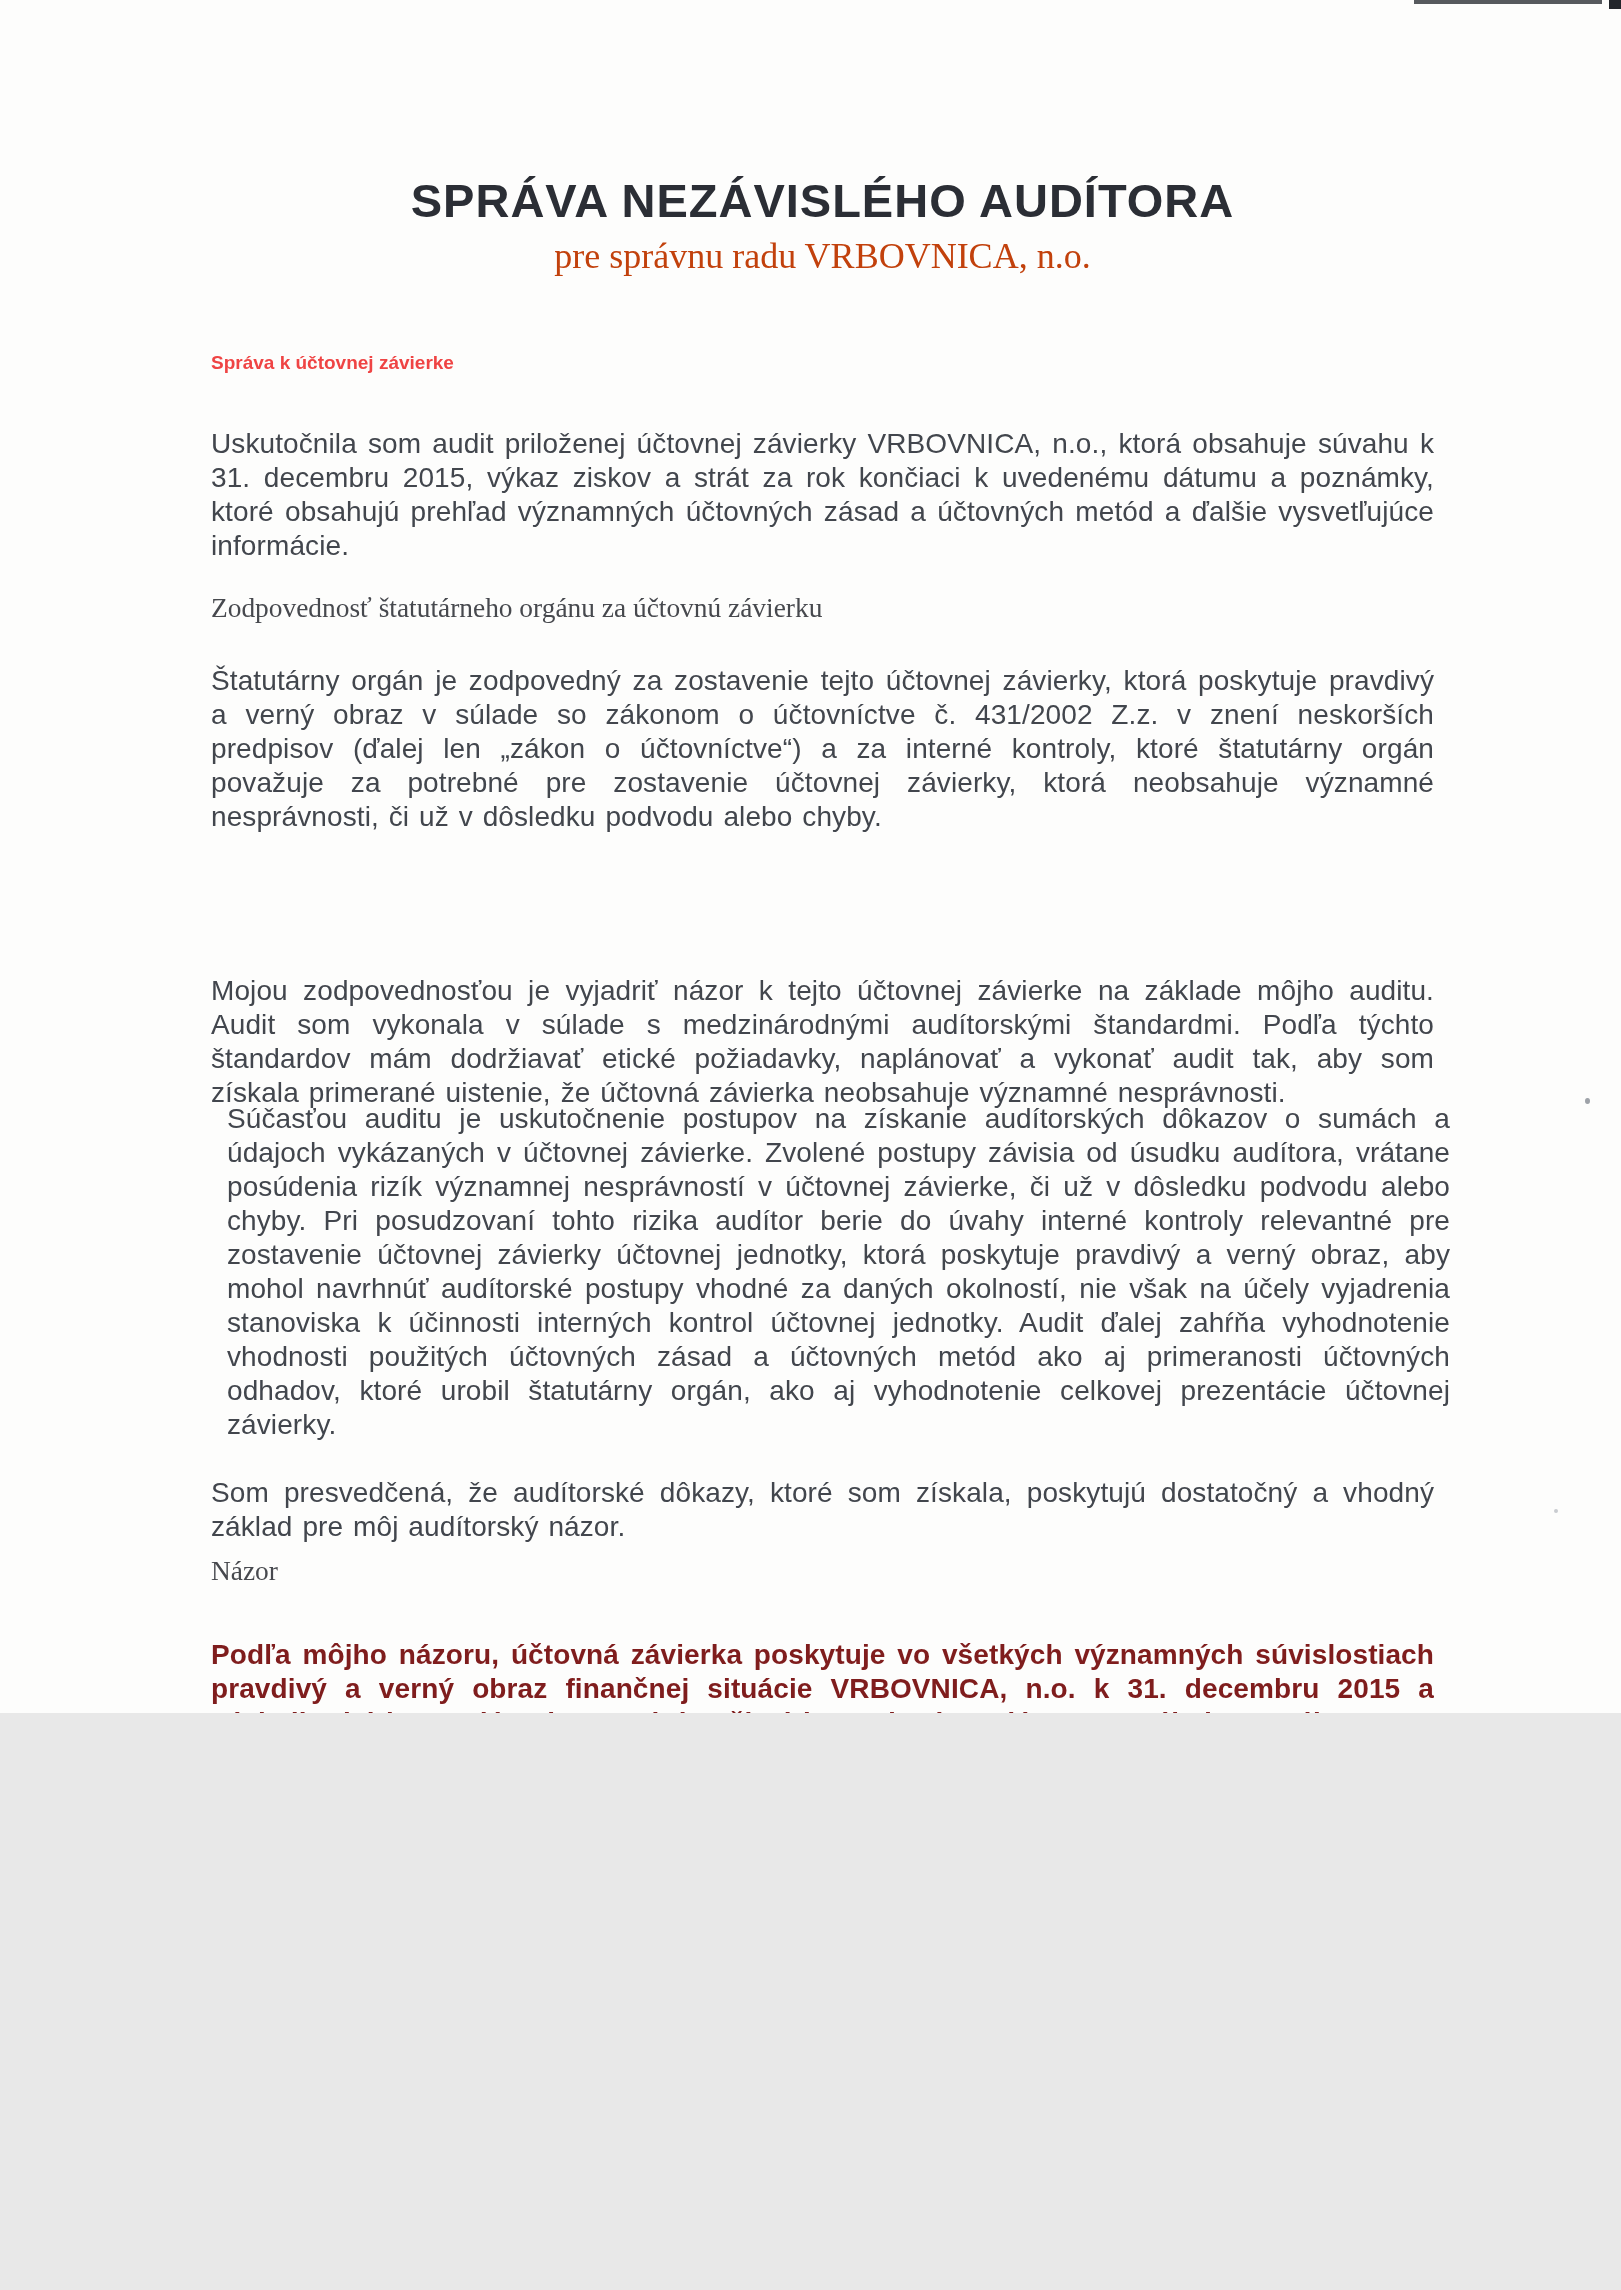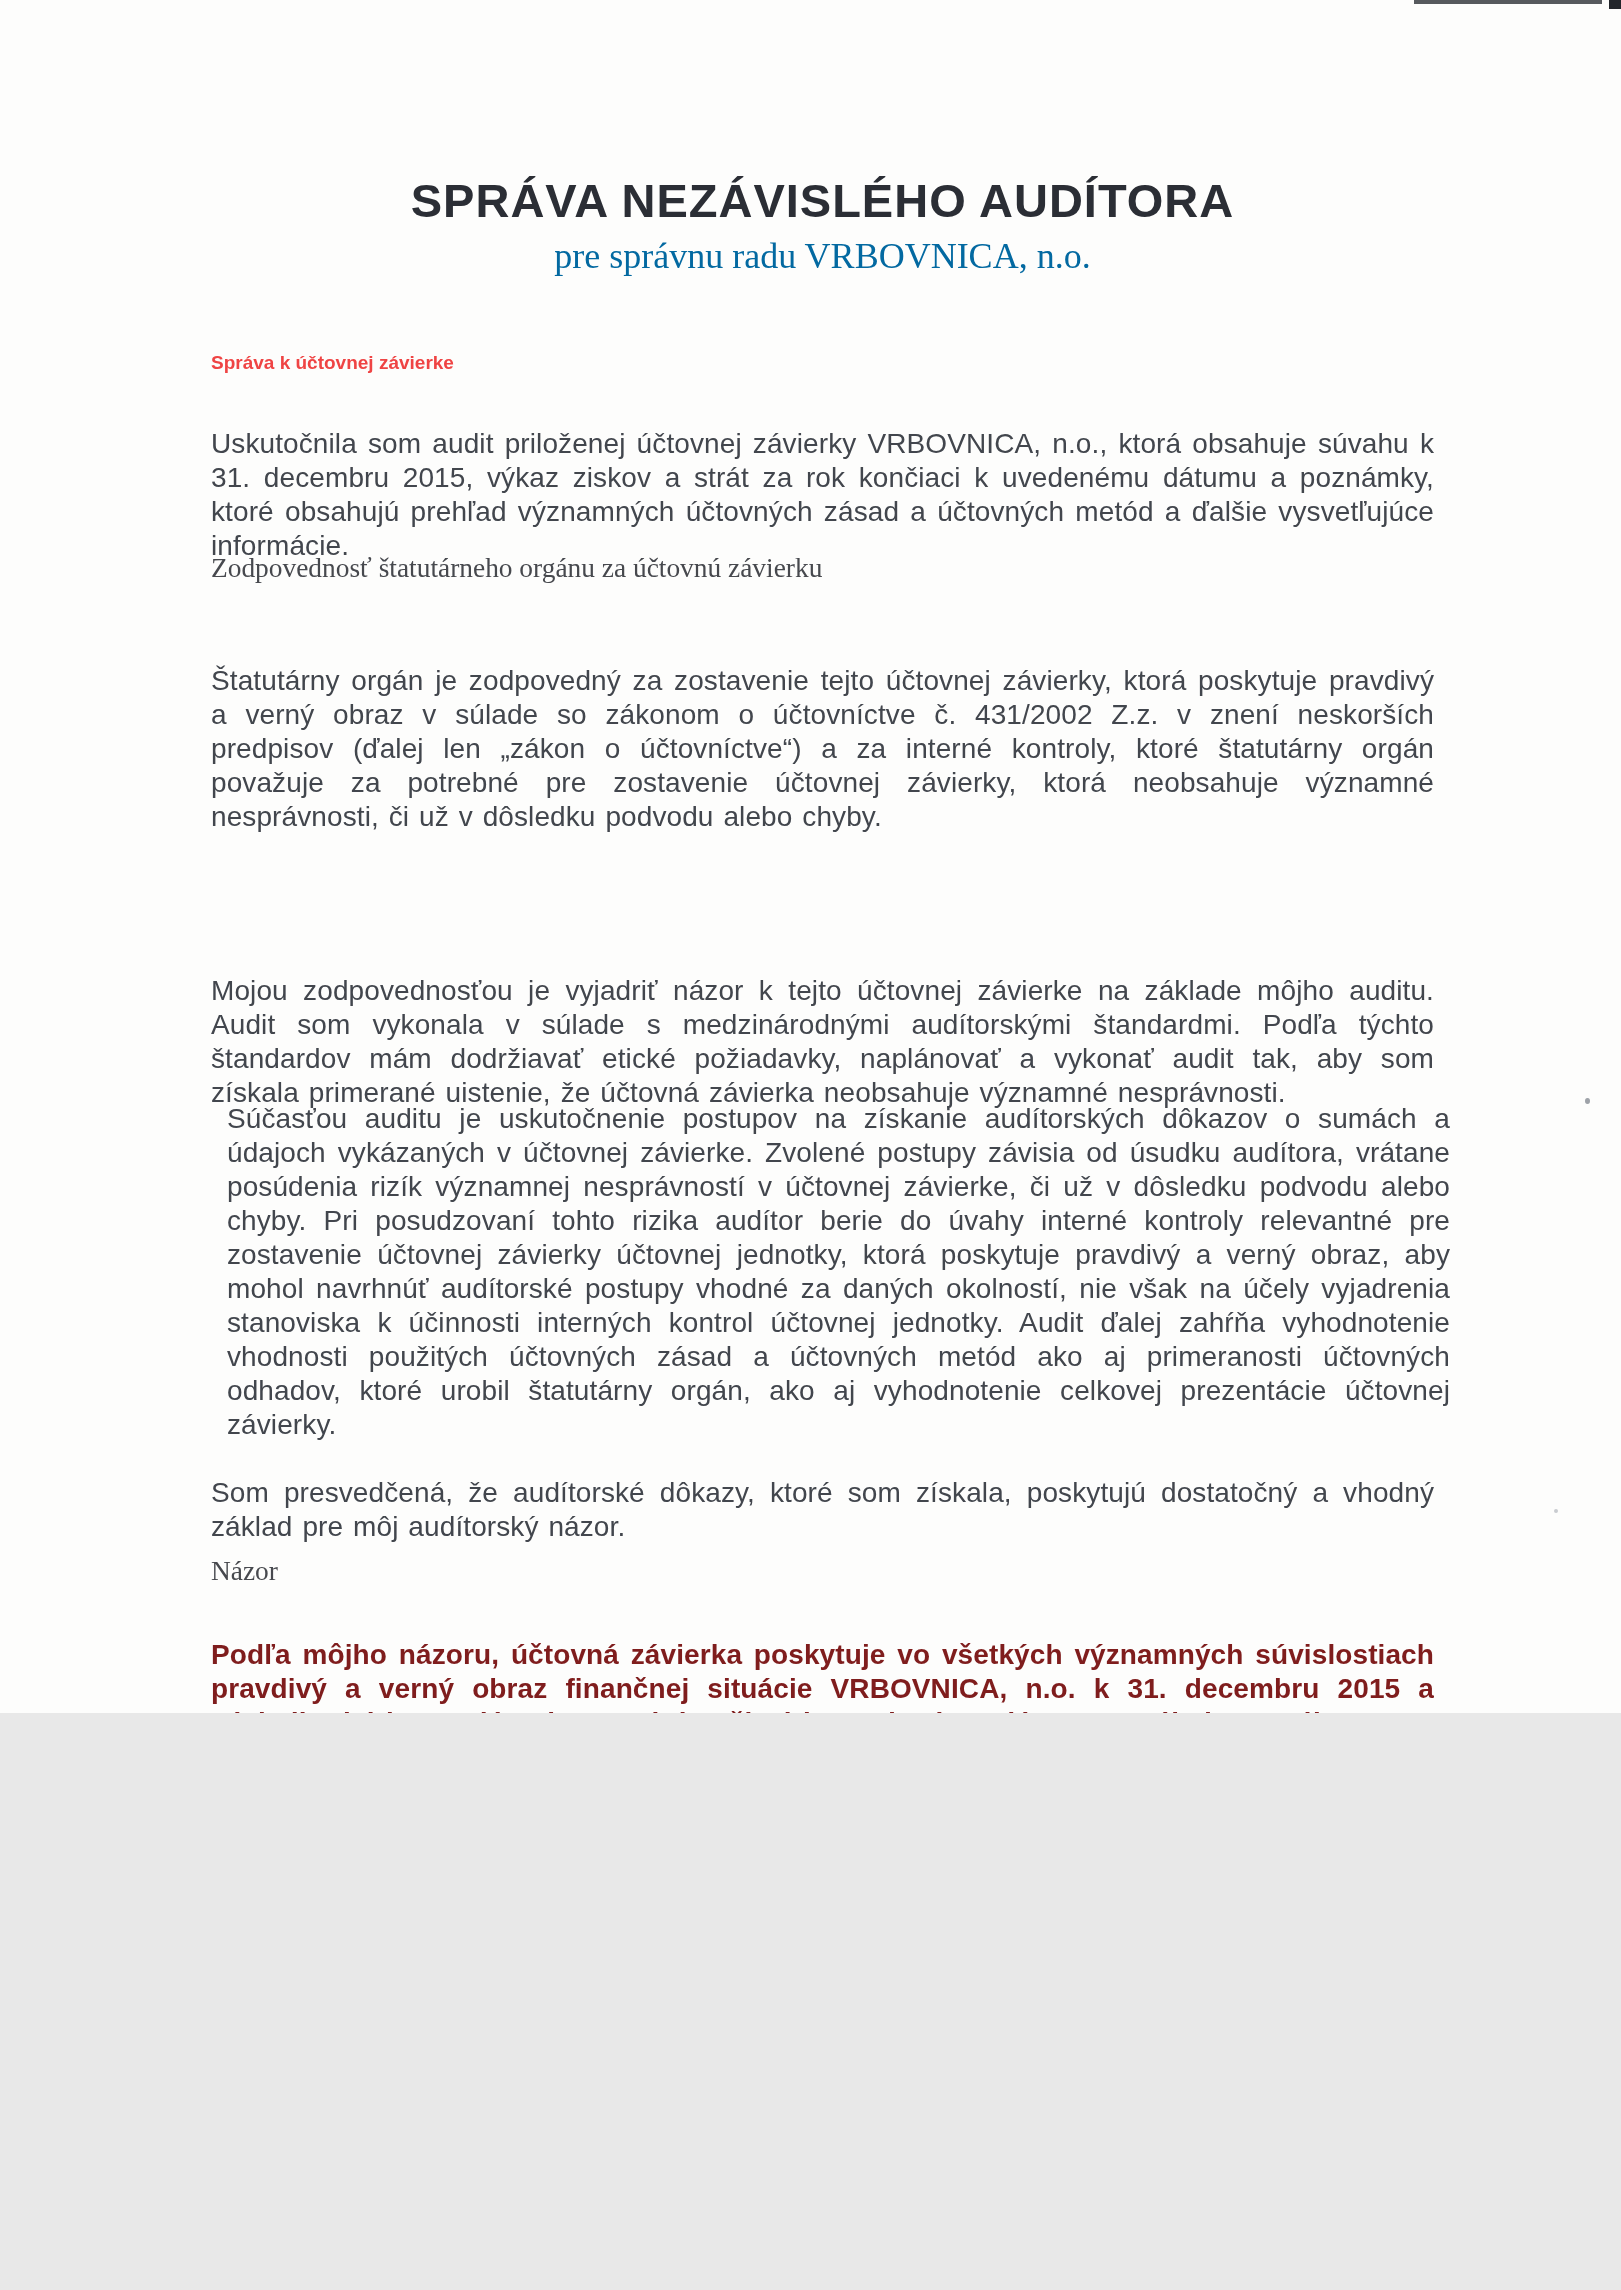--- a/index.html
+++ b/index.html
@@ -16,41 +16,41 @@
   .col { left: 211px; width: 1223px; }
 
   .title {
     top: 173px; text-align: center;
     font-size: 47px; font-weight: 700; letter-spacing: 1px;
     color: #2b2e35; line-height: 55px;
   }
   .subtitle {
     top: 235px; text-align: center;
     font-family: "Liberation Serif", serif;
-    font-size: 36px; color: #0369a1; line-height: 43px;
+    font-size: 36px; color: #c2410c; line-height: 43px;
   }
   .sec-heading {
     top: 346px;
     font-size: 19px; font-weight: 700; color: #ef4444; line-height: 34px;
   }
   .serif-heading {
     font-family: "Liberation Serif", serif;
     font-size: 27.4px; color: #47494e; line-height: 33px;
   }
   .body-par {
     font-size: 28px; line-height: 34px;
     text-align: justify; color: #42464d;
     letter-spacing: 0.1px; word-spacing: 2px;
   }
   .bold-par {
     font-weight: 700; color: #7f1d1d;
   }
   .sig-text { font-size: 28px; line-height: 36px; color: #43474e; }
 
-  .h-management { top: 552px; }
+  .h-management { top: 592px; }
   .p-intro      { top: 399px; }
   .p-management { top: 636px; }
   .h-auditor    { top: 843px; }
   .p-auditor1   { top: 946px; }
   .p-auditor2   { top: 1074px; margin-left: 16px; }
   .p-auditor3   { top: 1448px; }
   .h-opinion    { top: 1555px; }
   .p-opinion    { top: 1610px; }
 
   .sig-name   { top: 1814px; left: 211px; width: 588px; }

